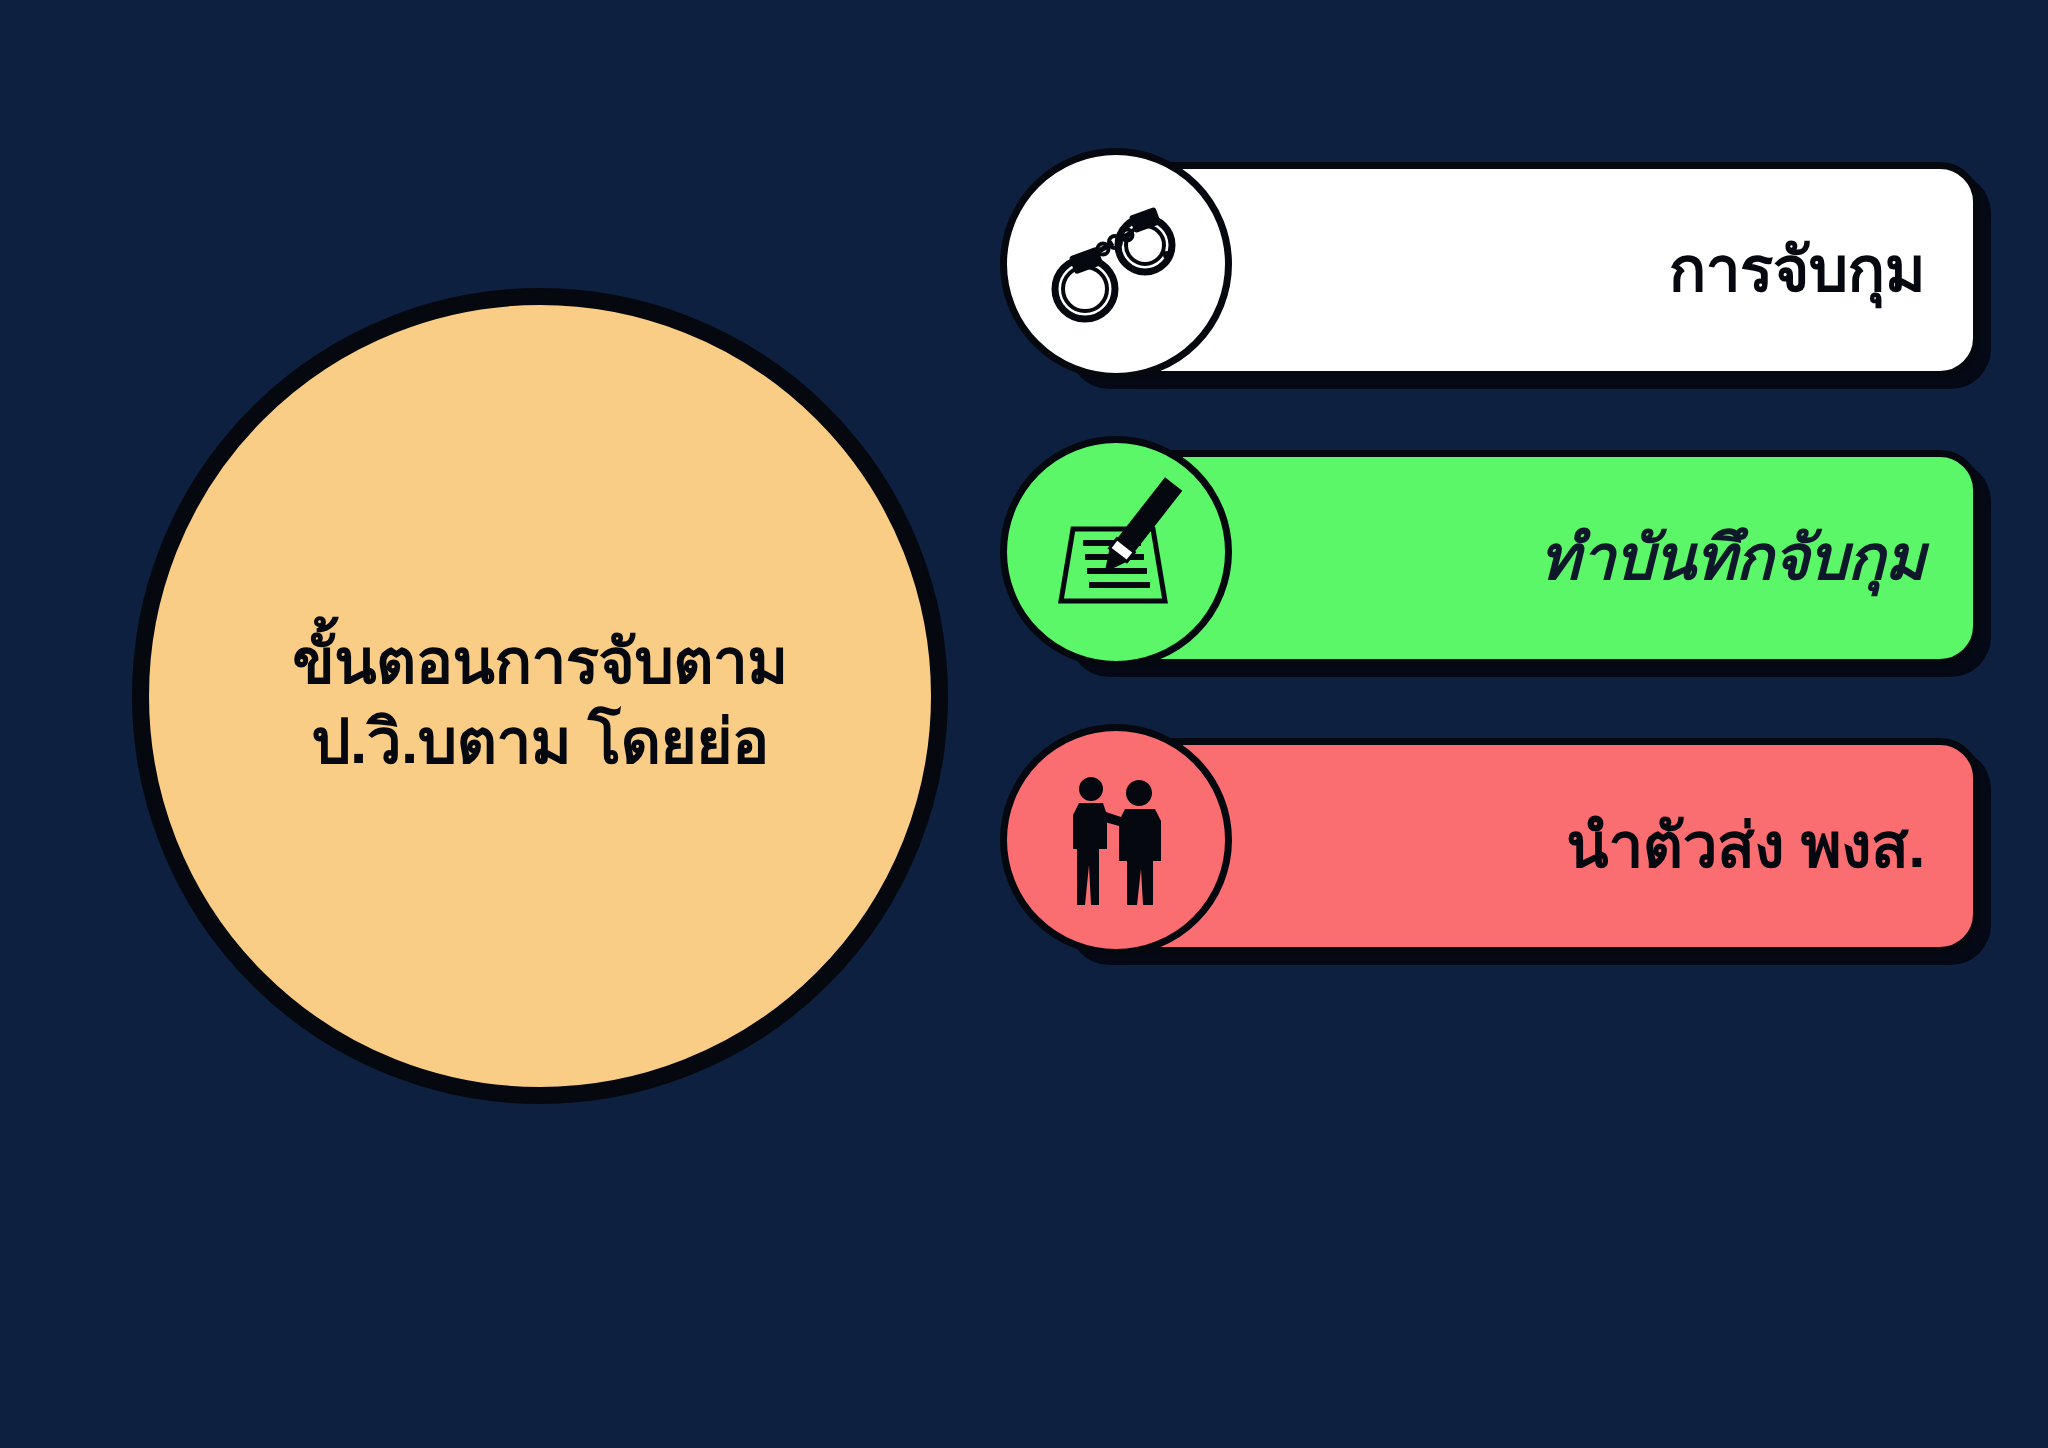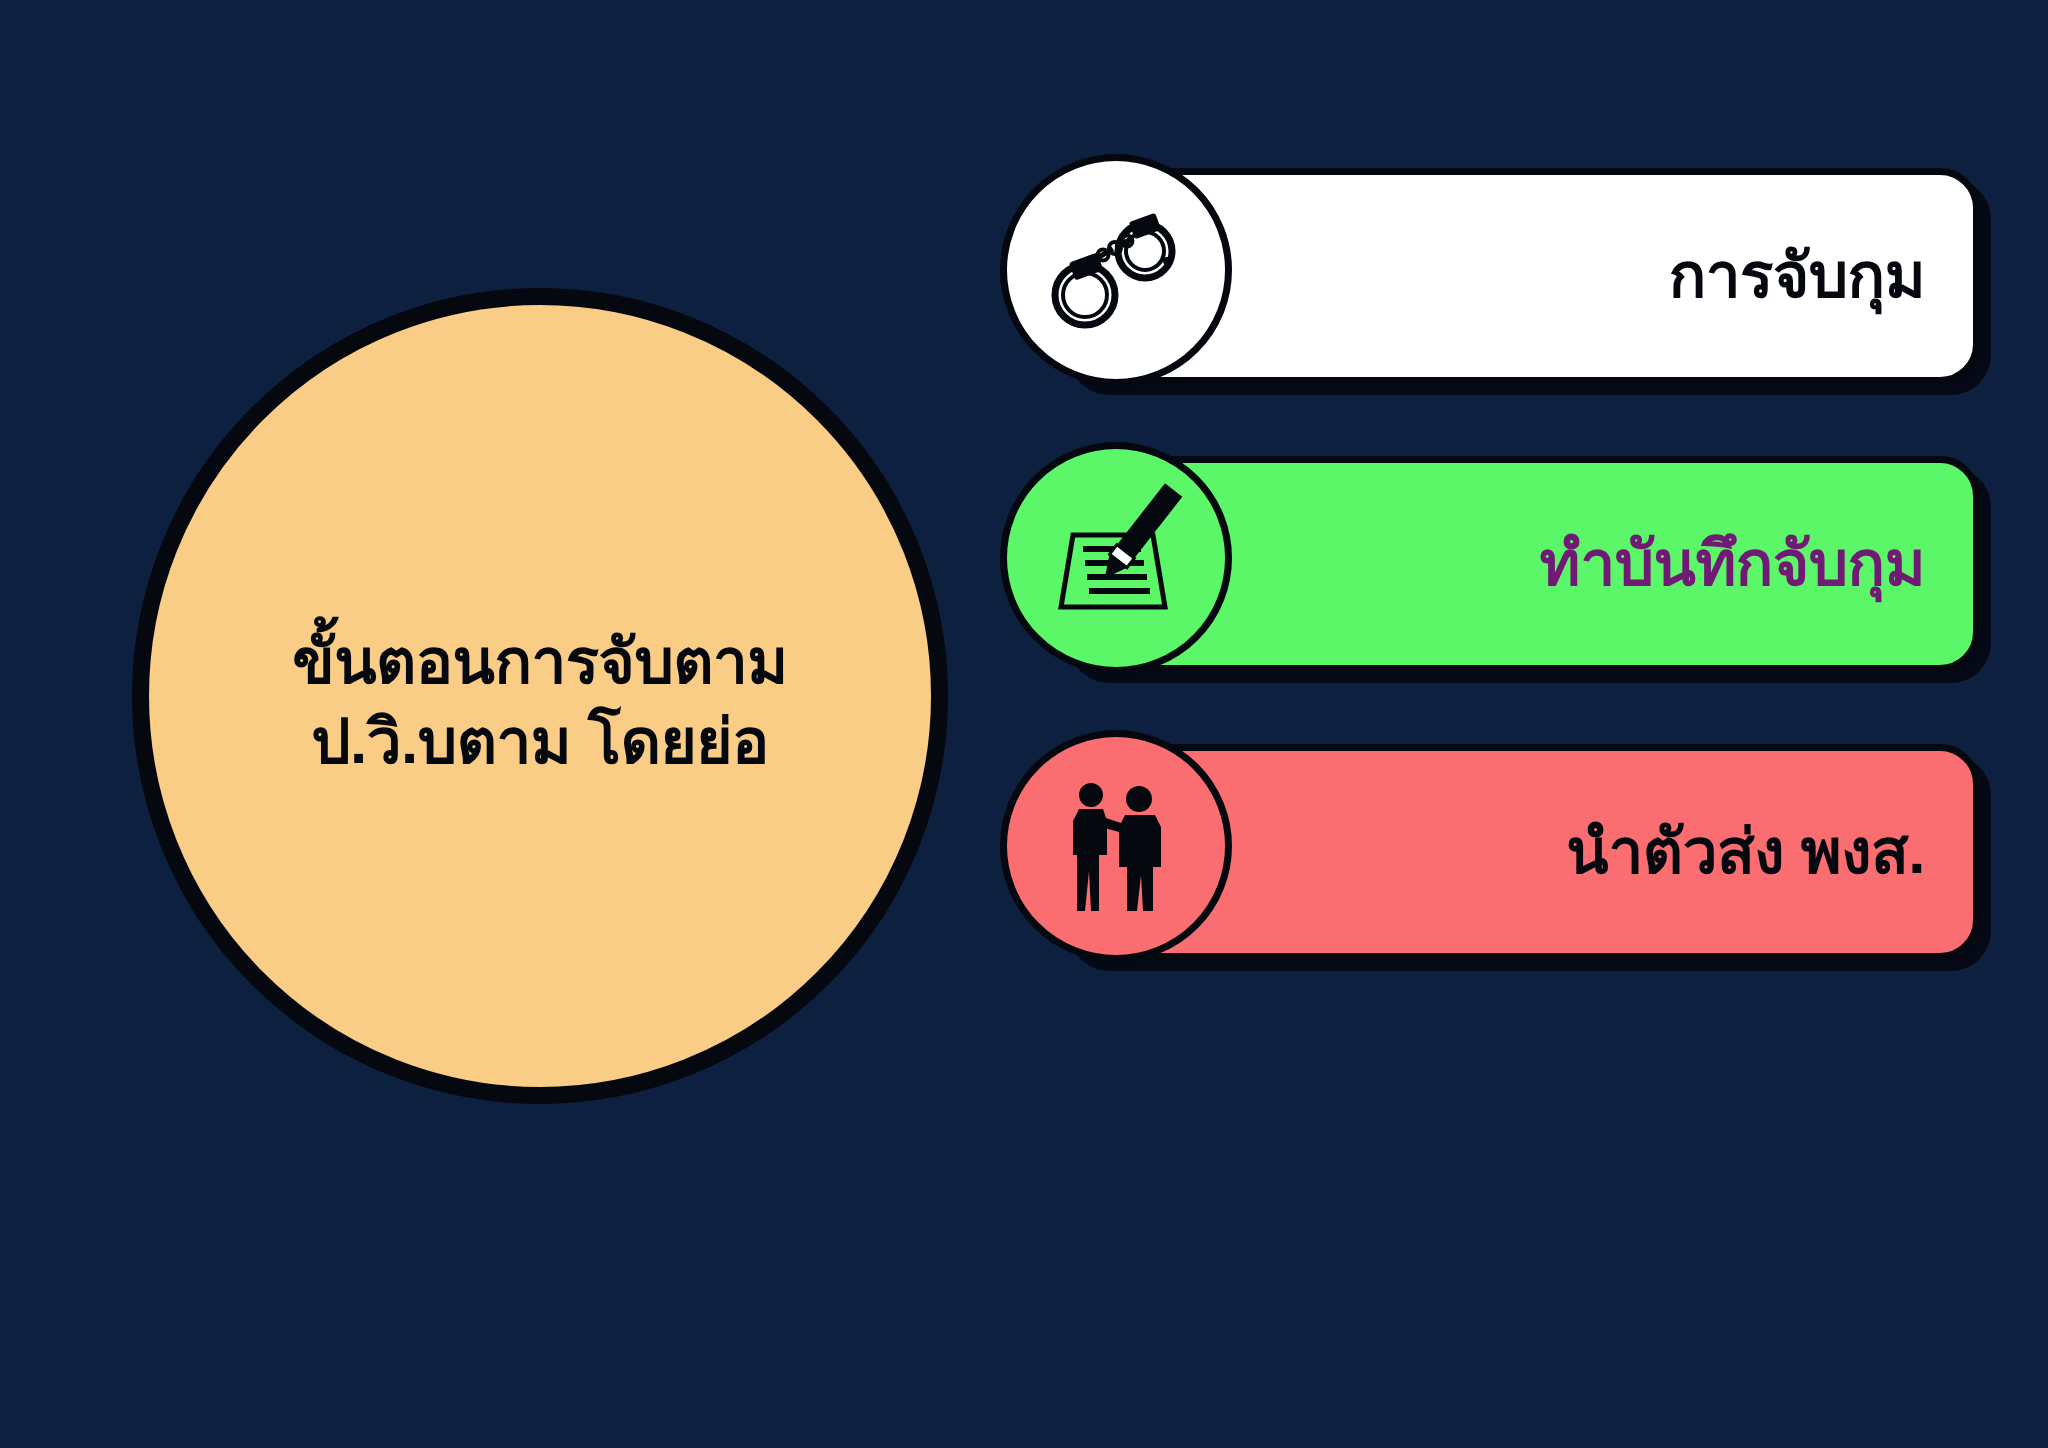--- a/index.html
+++ b/index.html
@@ -54,21 +54,21 @@
   }
   .hub-line {
     display: block;
     white-space: nowrap;
   }
 
   
   .steps {
     position: absolute;
     left: 1000px;
-    top: 154px;
+    top: 148px;
     width: 980px;
   }
   .step-row {
     position: relative;
     height: 232px;
     margin-bottom: 0px;
   }
   .step-card {
     position: absolute;
     left: 58px;
@@ -161,21 +161,21 @@
           <circle cx="62" cy="60" r="5.5" fill="none" stroke="#06080f" stroke-width="4"></circle>
           <circle cx="86" cy="46" r="5.5" fill="none" stroke="#06080f" stroke-width="4"></circle>
           <circle cx="126" cy="66" r="4" fill="#06080f"></circle>
         </svg>
       </div>
     </div>
 
 
     <div class="step-row" id="step-row-3">
       <div class="step-card" id="step-card-3" style="background: rgb(92, 247, 104); border-color: rgb(6, 8, 15);">
-        <span class="step-label" style="color: #701a75;">ทำบันทึกจับกุม</span>
+        <span class="step-label" style="color: #0f172a; font-style: italic;">ทำบันทึกจับกุม</span>
       </div>
       <div class="step-badge" id="step-badge-3" style="background: rgb(92, 247, 104); border-color: rgb(6, 8, 15);">
 
         <svg width="150" height="150" viewBox="0 0 150 150">
           <path d="M32 52 L112 52 L124 124 L20 124 Z" fill="none" stroke="#06080f" stroke-width="5"></path>
           <g stroke="#06080f" stroke-width="6" stroke-linecap="butt">
             <path d="M42 66 L100 66"></path>
             <path d="M44 80 L103 80"></path>
             <path d="M46 94 L106 94"></path>
             <path d="M48 108 L109 108"></path>

